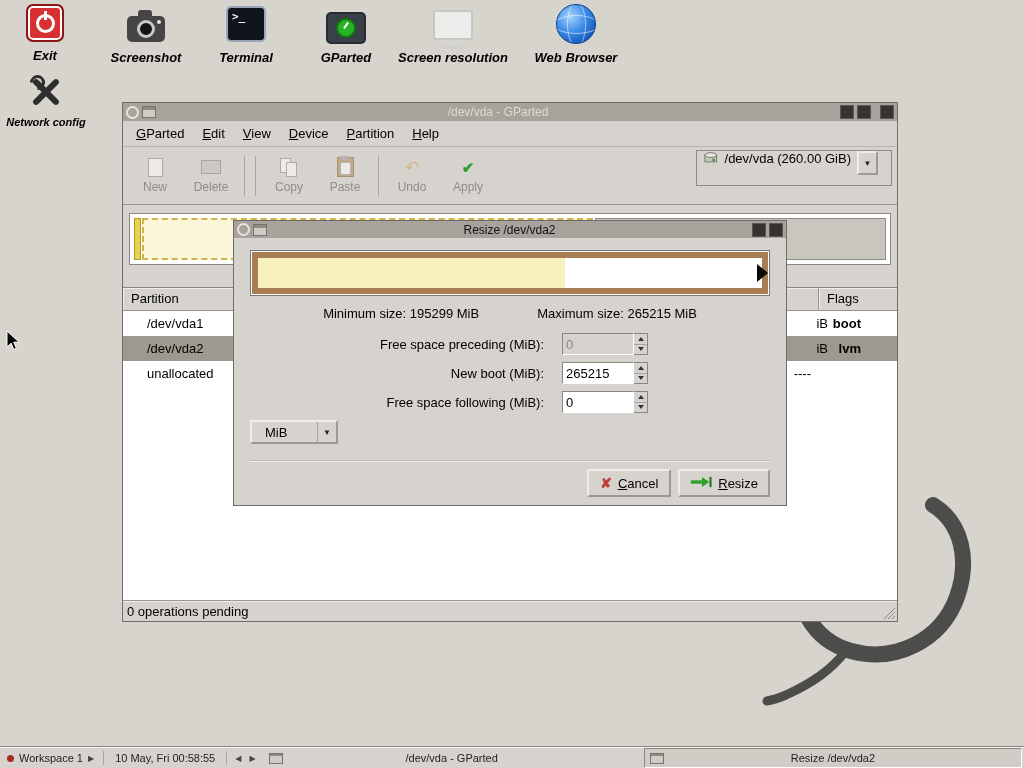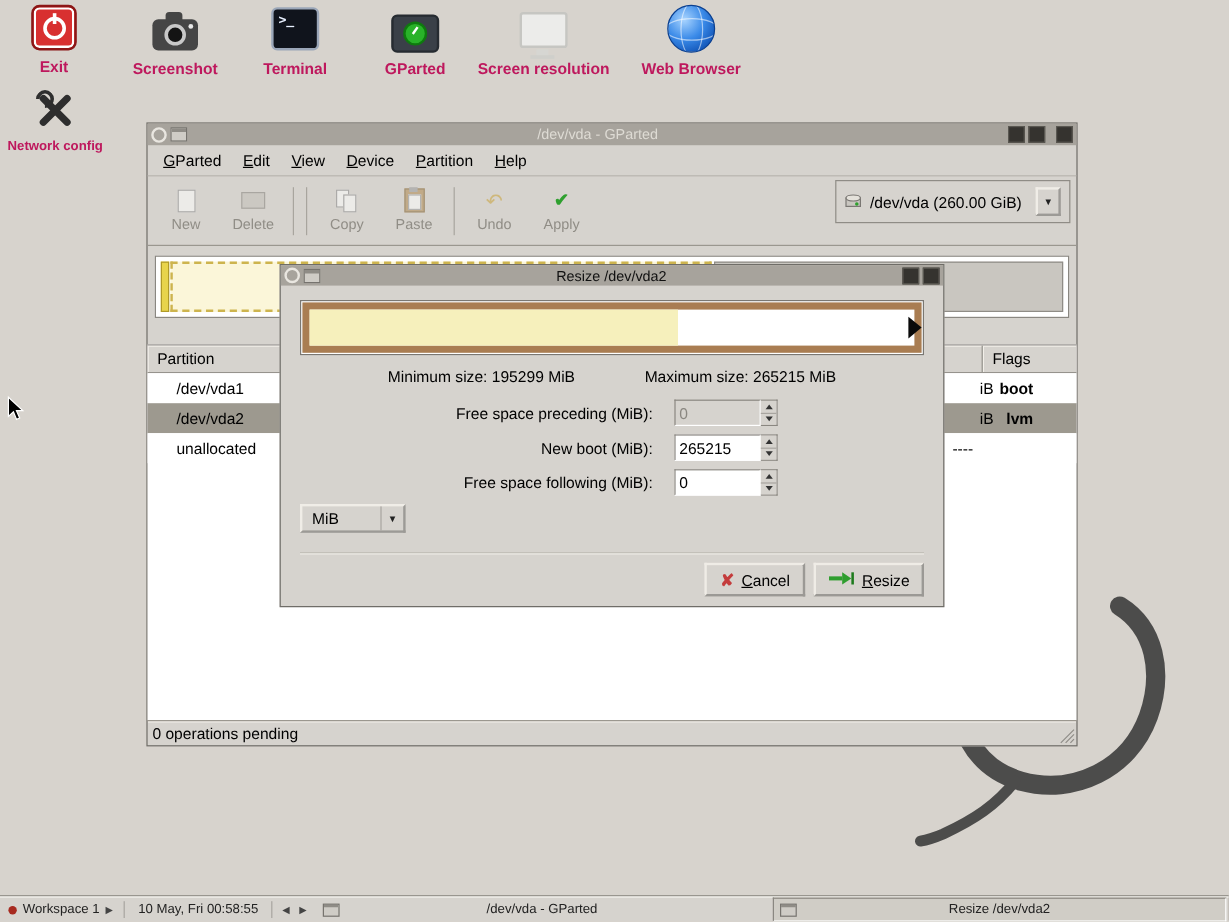--- a/index.html
+++ b/index.html
@@ -2,21 +2,21 @@
 <html><head>
 <meta charset="utf-8">
 <style>
   html,body{margin:0;padding:0;width:1024px;height:768px;overflow:hidden;
     font-family:"Liberation Sans",sans-serif;background:#d7d3cd;position:relative;}
   u{text-decoration:underline;}
   
   .swirl{position:absolute;left:0;top:0;z-index:0;pointer-events:none;}
   .dicon{position:absolute;top:4px;transform:translateX(-50%);display:flex;flex-direction:column;
     align-items:center;width:130px;z-index:1;}
-  .dlabel{margin-top:6px;color:#be185d;font-weight:bold;font-size:13px;text-align:right;white-space:nowrap;}
+  .dlabel{margin-top:6px;color:#000000;font-weight:bold;font-size:13px;text-align:right;white-space:nowrap;font-style:italic;}
   .dlabel.small{font-size:11px;margin-top:4px;}
   .ico{width:40px;height:40px;position:relative;display:flex;align-items:center;justify-content:center;}
   .exit{background:#d83030;border:2px solid #8c1616;border-radius:7px;width:34px;height:34px;
     box-shadow:inset 0 0 0 2px #fff;}
   .exit .ring{width:13px;height:13px;border:3px solid #fff;border-radius:50%;display:block;}
   .exit .bar{position:absolute;top:5px;left:50%;margin-left:-1px;width:3px;height:9px;background:#fff;}
   .screenshot{background:#454545;border-radius:5px;width:38px;height:26px;margin-top:10px;position:relative;}
   .screenshot::before{content:"";position:absolute;top:-6px;left:11px;width:14px;height:8px;background:#454545;border-radius:3px 3px 0 0;}
   .screenshot .lens{position:absolute;left:10px;top:4px;width:12px;height:12px;border-radius:50%;
     background:#141414;border:3px solid #c8c8c8;}
@@ -67,21 +67,21 @@
   .ic-copy{position:relative;width:19px;height:18px;display:block;}
   .ic-copy::before{content:"";position:absolute;left:0;top:0;width:9px;height:13px;background:#fff;border:1px solid #8a8a8a;}
   .ic-copy::after{content:"";position:absolute;left:6px;top:4px;width:9px;height:13px;background:#fff;border:1px solid #8a8a8a;}
   .ic-paste{width:15px;height:18px;background:#b08a50;border:1px solid #7d5f30;position:relative;display:block;}
   .ic-paste::before{content:"";position:absolute;left:2px;top:4px;width:9px;height:11px;background:#fff;border:1px solid #9a9a9a;}
   .ic-paste::after{content:"";position:absolute;left:3px;top:-2px;width:7px;height:4px;background:#9a9a9a;}
   .ic-undo{font-size:17px;color:#c9a23a;line-height:1;}
   .ic-apply{font-size:15px;color:#2fa02f;font-weight:bold;line-height:1;}
   .tool-sep{width:1px;background:#a8a59e;height:40px;margin:0 5px;flex:none;}
   .device-frame{position:absolute;right:5px;top:3px;bottom:18px;width:196px;border:1px solid #8f8c86;
-    display:flex;align-items:center;padding:0 7px 0 6px;gap:6px;background:#d6d3ce;box-sizing:border-box;}
+    display:flex;padding:0 13px 0 6px;gap:6px;background:#d6d3ce;box-sizing:border-box;}
   .device-text{font-size:13px;color:#000;flex:1;white-space:nowrap;}
   .combo-arrow-btn{width:17px;height:20px;background:#d6d3ce;border:2px outset #f0ede7;display:flex;
     align-items:center;justify-content:center;font-size:8px;color:#222;flex:none;}
   
   .pvisual{margin:8px 6px 0 6px;height:52px;border:1px solid #8a8781;background:#fff;padding:4px;
     display:flex;align-items:stretch;flex:none;box-sizing:border-box;}
   .pv-vda1{width:5px;background:#e8d44c;border:1px solid #b09a28;flex:none;}
   .pv-vda2{width:60%;background:#fbf6d9;border:2px dashed #cdb44e;margin-left:1px;flex:none;box-sizing:border-box;}
   .pv-unalloc{flex:1;background:#c9c6c0;border:1px solid #8f8c86;margin-left:2px;}
   
@@ -118,21 +118,21 @@
   .spinbox{display:flex;height:22px;}
   .entry{width:72px;height:22px;border:1px solid;border-color:#8a8781 #fff #fff #8a8781;background:#fff;
     font-size:13px;padding:0 3px;font-family:"Liberation Sans",sans-serif;box-sizing:border-box;outline:none;}
   .entry.insensitive{background:#d6d3ce;color:#8a8781;}
   .spin{width:14px;display:flex;flex-direction:column;border:1px solid #8a8781;border-left:none;box-sizing:border-box;}
   .spin i{flex:1;background:#d6d3ce;display:flex;align-items:center;justify-content:center;}
   .spin i.up::after{content:"";border-left:3px solid transparent;border-right:3px solid transparent;border-bottom:4px solid #333;}
   .spin i.dn::after{content:"";border-left:3px solid transparent;border-right:3px solid transparent;border-top:4px solid #333;}
   .spin i + i{border-top:1px solid #a8a5a0;}
   .combo{width:88px;height:24px;background:#d6d3ce;border:2px outset #f0ede7;display:flex;align-items:center;
-    padding-left:8px;font-size:13px;box-sizing:border-box;}
+    padding-left:13px;font-size:13px;box-sizing:border-box;}
   .combo .carr{margin-left:auto;padding:0 5px;font-size:8px;color:#222;border-left:1px solid #a8a5a0;height:100%;
     display:flex;align-items:center;}
   .actions{margin-top:auto;display:flex;justify-content:flex-end;gap:7px;padding-top:8px;
     border-top:1px solid #c3c0b9;box-shadow:inset 0 1px 0 #f0ede7;flex:none;}
   .btn{min-width:84px;height:28px;background:#d6d3ce;border:2px outset #efece6;display:flex;align-items:center;
     justify-content:center;gap:6px;font-size:13px;padding:0 10px;box-sizing:border-box;}
   .ic-cancel{color:#c43c3c;font-weight:bold;font-size:14px;line-height:1;}
   
   .taskbar{position:absolute;left:0;right:0;bottom:0;height:20px;background:#d6d3ce;
     border-top:1px solid #f5f3ef;box-shadow:0 -1px 0 #8a8781;display:flex;align-items:center;

